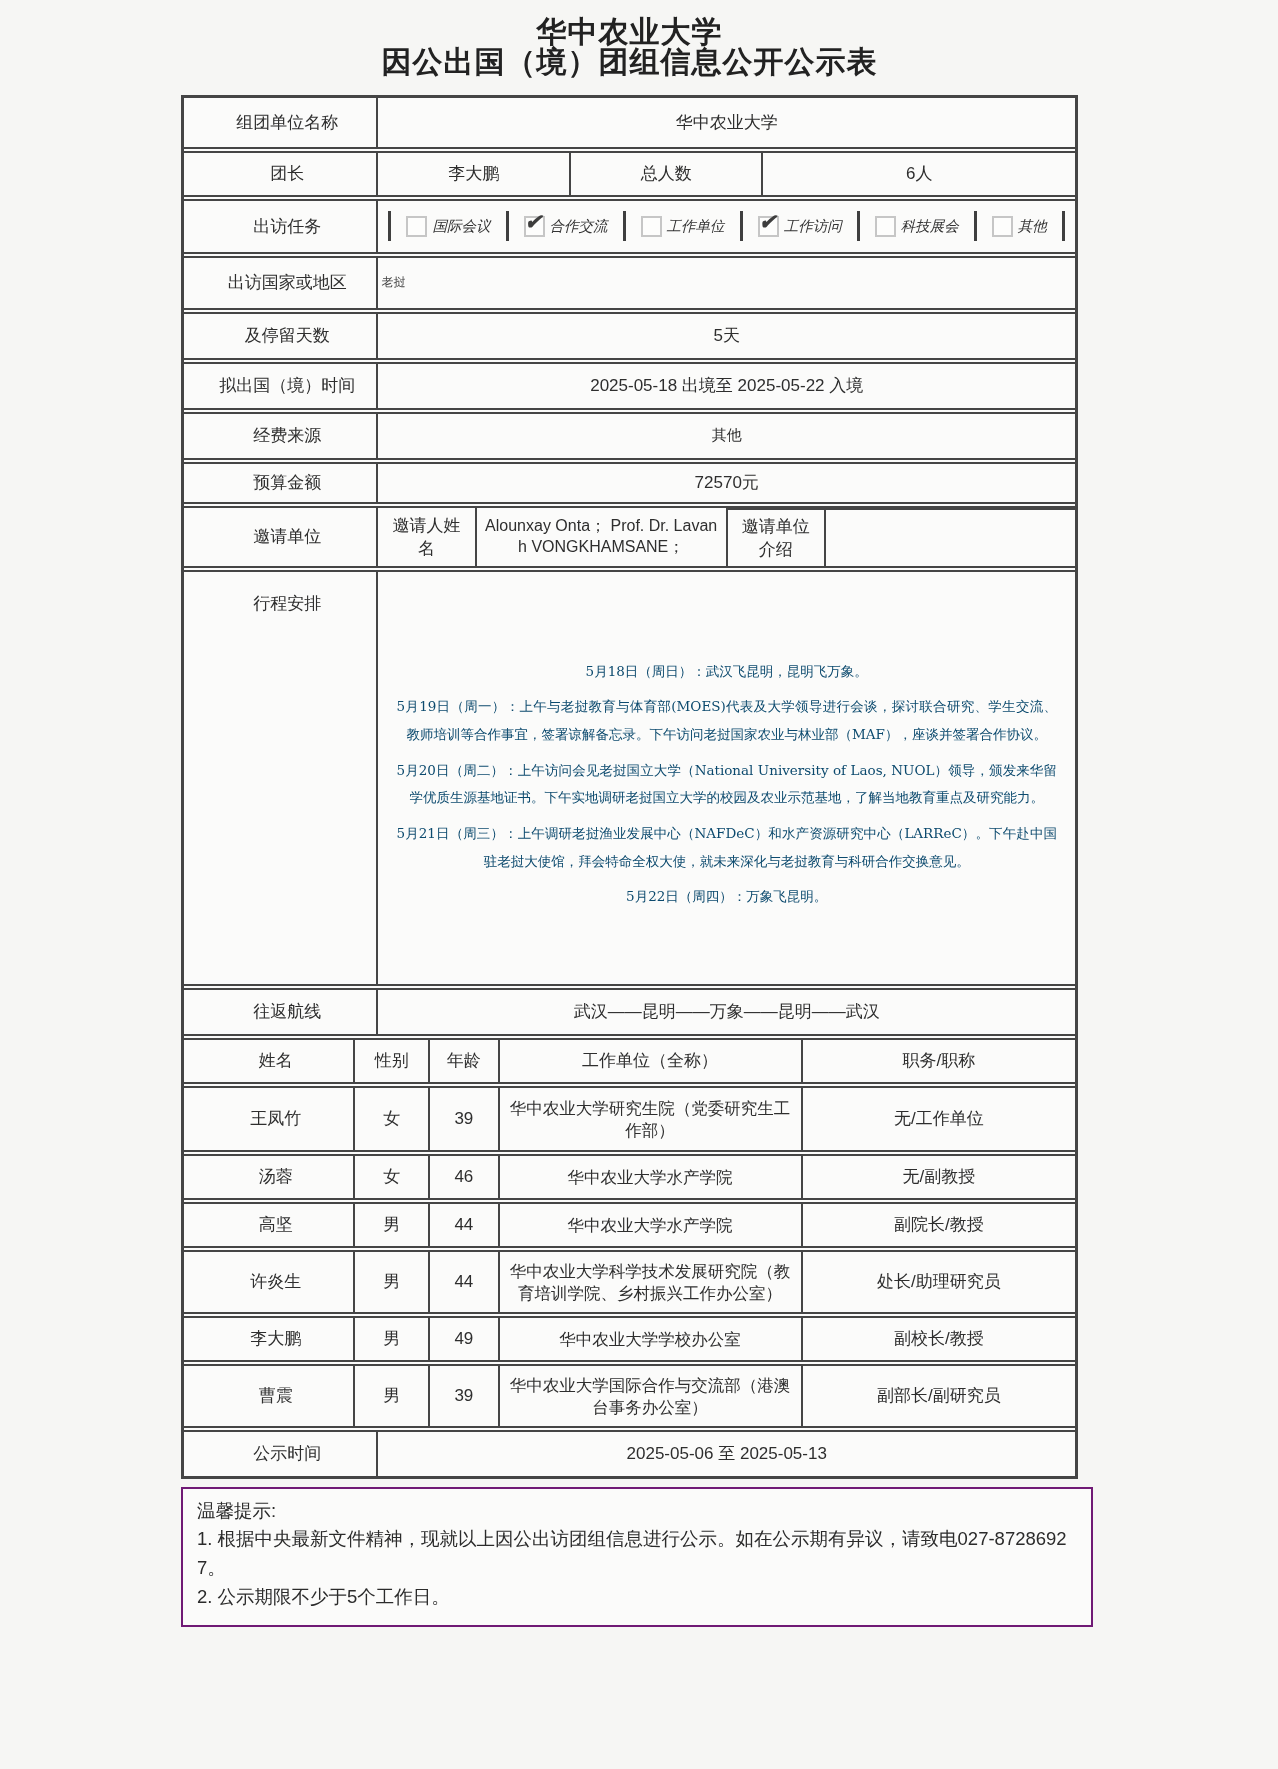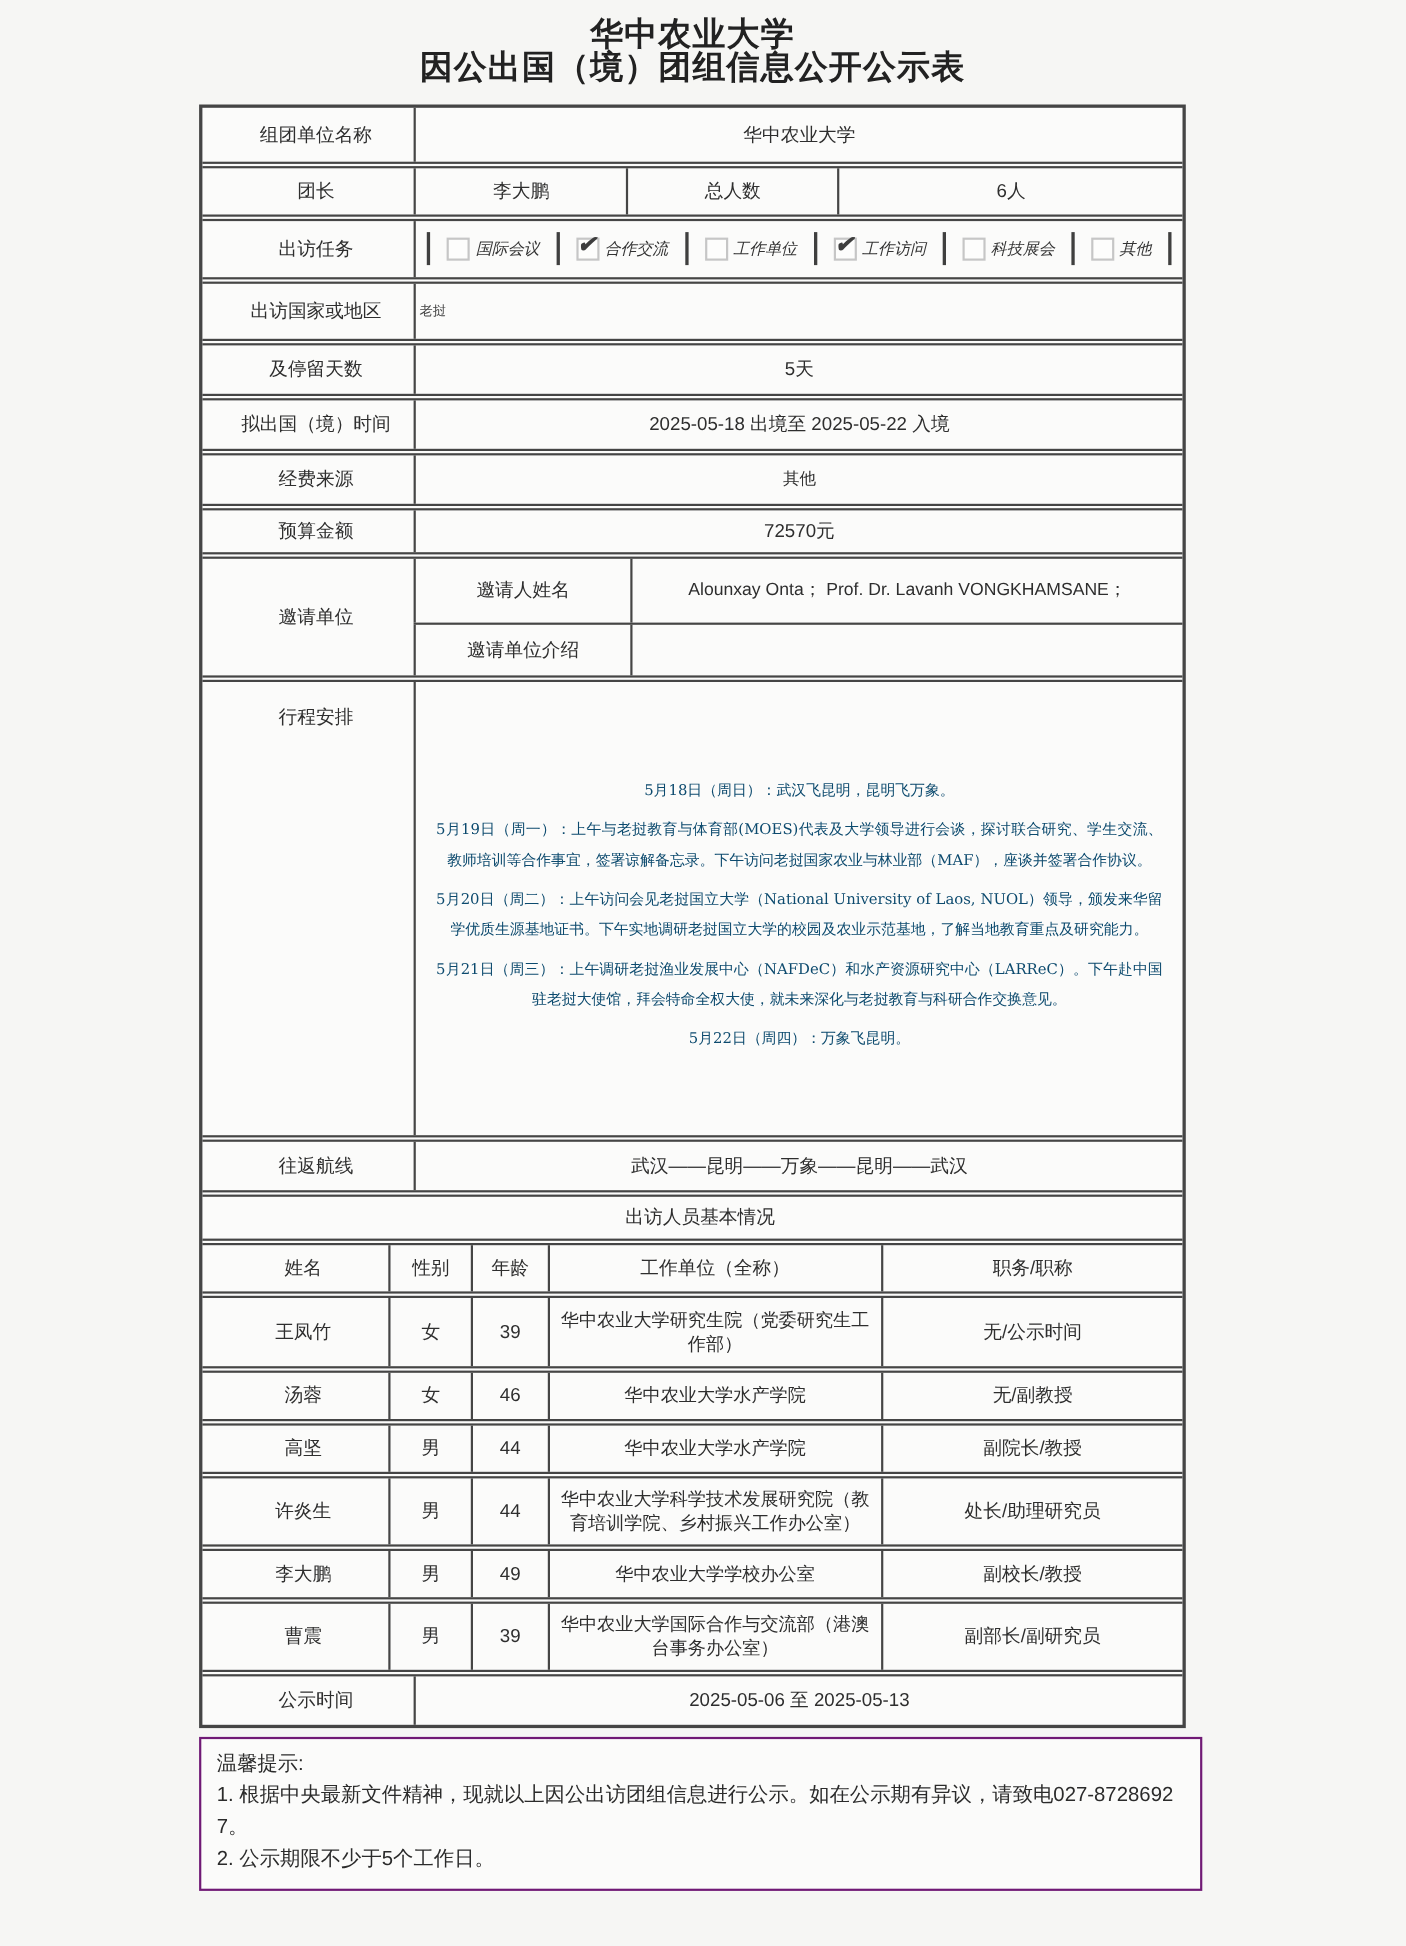--- a/index.html
+++ b/index.html
@@ -49,21 +49,21 @@
   .cb[data-checked="true"]::after {
     content:"✔"; position:absolute; left:-1px; top:-8px;
     font-size:21px; font-weight:bold; color:#3d3d3d;
   }
   .cb-label { font-size:14.5px; color:#333; white-space:nowrap; }
   .vsep { width:3px; height:30px; background:#3f3f3f; align-self:center; flex:none; }
 
   .dest-cell { justify-content:flex-start; font-size:12px; padding-left:3px; color:#444; }
 
   
-  .invite-right { flex:1; display:flex; flex-direction:column; min-width:0; }
+  .invite-right { flex:1; display:flex; flex-direction:row; min-width:0; }
   .sub-row { display:flex; flex:1; }
   .sub-row + .sub-row { border-top:2px solid #454545; }
   .c-sub { width:28.1%; flex:none; }
   .invite-name-val { font-size:16px; word-break:break-all; max-width:440px; margin:0 auto; }
 
   
   .label-top { align-items:flex-start; padding-top:20px; }
   .itin-cell {
     display:block; text-align:left;
     padding:86px 18px 10px 18px;
@@ -202,38 +202,35 @@
       <p>5月21日（周三）：上午调研老挝渔业发展中心（NAFDeC）和水产资源研究中心（LARReC）。下午赴中国驻老挝大使馆，拜会特命全权大使，就未来深化与老挝教育与科研合作交换意见。</p>
       <p>5月22日（周四）：万象飞昆明。</p>
     </div>
   </div>
 
   <div class="row h50">
     <div class="cell nb c-label">往返航线</div>
     <div class="cell c-rest">武汉——昆明——万象——昆明——武汉</div>
   </div>
 
-  <div class="row h44">
-    <div class="cell nb c-rest">出访人员基本情况</div>
-  </div>
 
   <div class="row h48">
     <div class="cell nb pc-name">姓名</div>
     <div class="cell pc-sex">性别</div>
     <div class="cell pc-age">年龄</div>
     <div class="cell pc-unit">工作单位（全称）</div>
     <div class="cell pc-duty">职务/职称</div>
   </div>
 
   <div class="row h68">
     <div class="cell nb pc-name">王凤竹</div>
     <div class="cell pc-sex">女</div>
     <div class="cell pc-age">39</div>
     <div class="cell pc-unit unit-cell">华中农业大学研究生院（党委研究生工作部）</div>
-    <div class="cell pc-duty">无/公示时间</div>
+    <div class="cell pc-duty">无/工作单位</div>
   </div>
   <div class="row h48">
     <div class="cell nb pc-name">汤蓉</div>
     <div class="cell pc-sex">女</div>
     <div class="cell pc-age">46</div>
     <div class="cell pc-unit unit-cell">华中农业大学水产学院</div>
     <div class="cell pc-duty">无/副教授</div>
   </div>
   <div class="row h48">
     <div class="cell nb pc-name">高坚</div>

